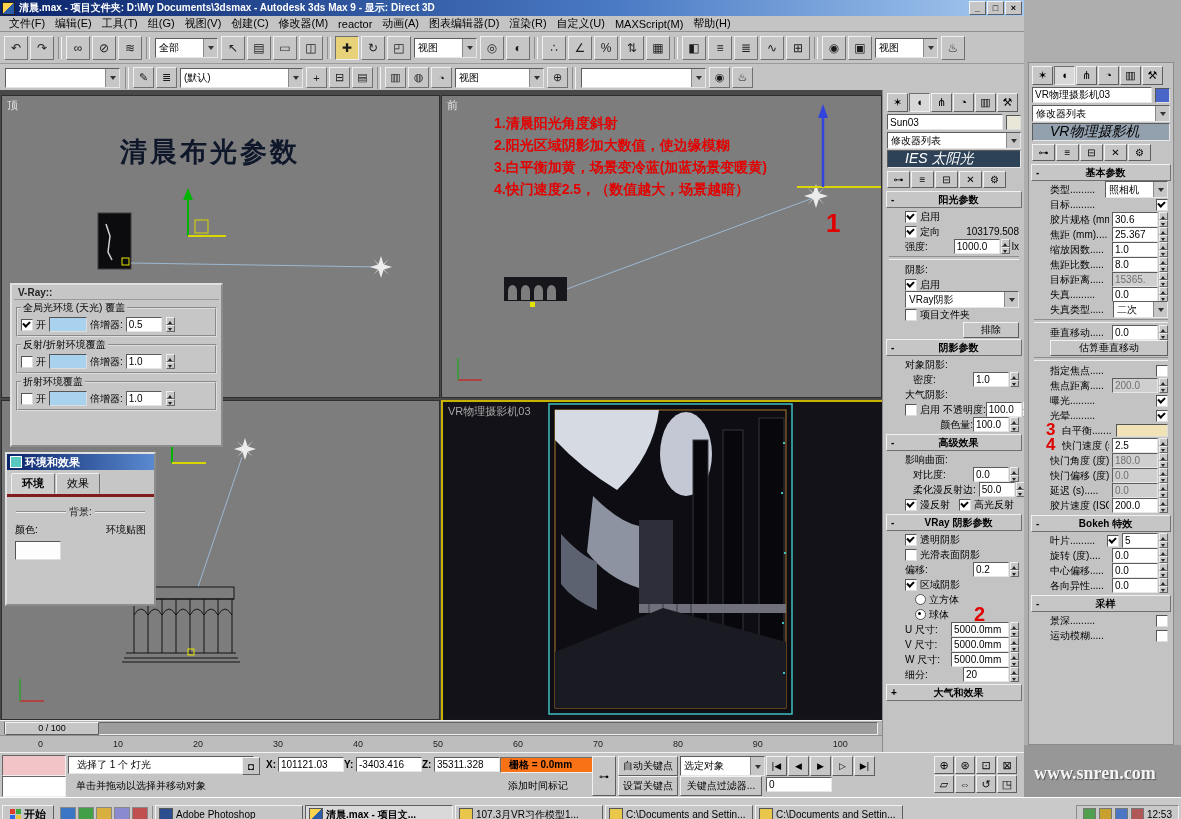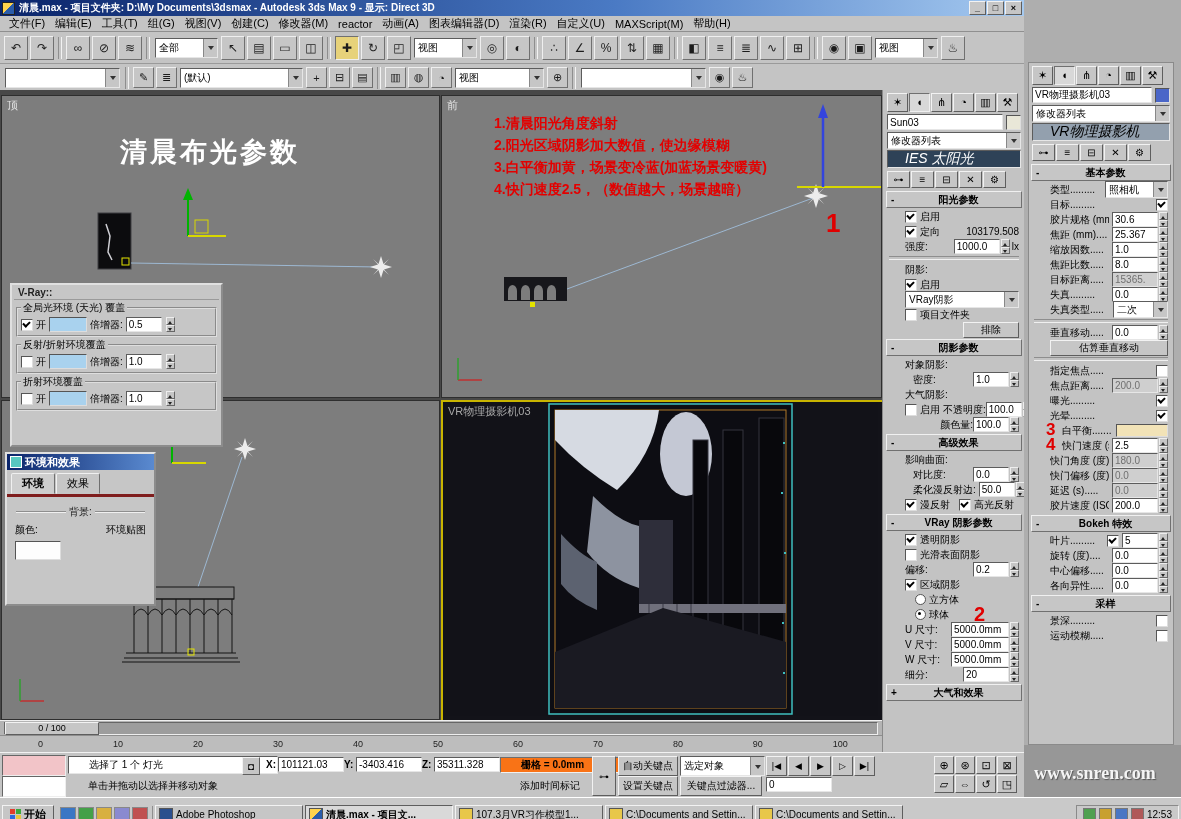--- a/index.html
+++ b/index.html
@@ -39,21 +39,21 @@
   
   #viewport-area{position:absolute;top:90px;left:0;width:882px;height:630px;background:#484848;}
   .vp{position:absolute;background:#7d7d7d;border:1px solid #2e2e2e;overflow:hidden;}
   #vp-top{left:1px;top:5px;width:437px;height:301px;}
   #vp-front{left:441px;top:5px;width:439px;height:301px;}
   #vp-bl{left:1px;top:310px;width:437px;height:318px;}
   #vp-cam{left:441px;top:310px;width:439px;height:318px;background:#131319;border:2px solid #c8b400;}
   .vplabel{position:absolute;left:5px;top:2px;color:#e4e4e4;font-size:11px;z-index:3;}
   #vp-cam .vplabel{color:#a8a8a8;}
   .vp svg{position:absolute;left:0;top:0;}
-  .headline{position:absolute;left:118px;top:38px;color:#ffffff;font-size:27px;font-weight:bold;letter-spacing:3px;white-space:nowrap;z-index:2;}
+  .headline{position:absolute;left:118px;top:38px;color:#0f172a;font-size:27px;font-weight:bold;letter-spacing:3px;white-space:nowrap;z-index:2;}
   .notes{position:absolute;left:52px;top:16px;z-index:2;}
   .notes div{color:#e30000;font-size:14px;font-weight:bold;line-height:22px;white-space:nowrap;}
   .redmark{color:#e00000;font-weight:bold;font-family:"Liberation Sans",sans-serif;}
   #marker1{position:absolute;left:384px;top:112px;font-size:26px;z-index:3;}
   
   #vray-dlg{position:absolute;left:10px;top:193px;width:205px;height:158px;background:#c6c6c6;border:2px outset #e0e0e0;z-index:10;padding:1px 2px;}
   .vr-hdr{height:13px;font-size:10px;color:#222;display:flex;align-items:center;border-bottom:1px solid #9a9a9a;padding-left:4px;font-weight:bold;}
   #vray-dlg fieldset{border:2px groove #dedede;margin:1px 2px 0;padding:1px 3px 2px;}
   #vray-dlg legend{font-size:10px;padding:0 2px;}
   .vrow{display:flex;align-items:center;gap:3px;font-size:10px;height:17px;}
@@ -98,21 +98,21 @@
   .m2inline{font-size:20px;margin-left:22px;}
   
   #timeslider{position:absolute;top:720px;left:0;width:882px;height:15px;background:#b4b4b4;border-top:1px solid #f0f0f0;display:flex;align-items:center;padding:0 4px;box-sizing:border-box;}
   .tsgroove{flex:1;height:11px;background:#9d9d9d;border:1px solid;border-color:#666 #eee #eee #666;display:flex;align-items:center;}
   .tsbtn{width:92px;height:11px;font-size:9px;}
   #trackruler{position:absolute;top:735px;left:0;width:882px;height:17px;background:#bdbdbd;border-top:1px solid #8e8e8e;display:flex;align-items:center;justify-content:space-between;padding:0 34px 0 38px;box-sizing:border-box;font-size:9px;color:#222;}
   
   #statusbar{position:absolute;top:752px;left:0;width:1024px;height:45px;background:#c4c4c4;border-top:1px solid #f2f2f2;}
   .sba{position:absolute;}
   .mxl{border:1px solid;border-color:#666 #eee #eee #666;}
-  .sbtext{font-size:10px;display:flex;align-items:center;padding:0 20px;white-space:nowrap;overflow:hidden;}
+  .sbtext{font-size:10px;display:flex;align-items:center;padding:0 8px;white-space:nowrap;overflow:hidden;}
   .xyzlab{font-size:10px;font-weight:bold;}
   .navgrid{display:grid;grid-template-columns:repeat(4,20px);grid-auto-rows:18px;gap:1px;}
   .navgrid .btn{font-size:11px;}
   .pbrow{display:flex;gap:1px;}
   .pbrow .btn{width:19px;height:18px;font-size:9px;}
   
   #rfooter{position:absolute;left:0;top:745px;width:157px;height:52px;background:#979797;padding-left:16px;}
   #watermark{position:absolute;left:10px;top:18px;color:#f4f4f4;font-family:"Liberation Serif",serif;font-size:18px;font-weight:bold;text-shadow:1px 1px 1px #555;white-space:nowrap;}
   #taskbar{position:absolute;left:0;top:797px;width:1181px;height:34px;background:#c9c9c9;border-top:1px solid #fff;display:flex;align-items:center;padding:0 2px;box-sizing:border-box;gap:2px;}
   .start{width:50px;height:18px;font-weight:bold;font-size:11px;gap:3px;}

